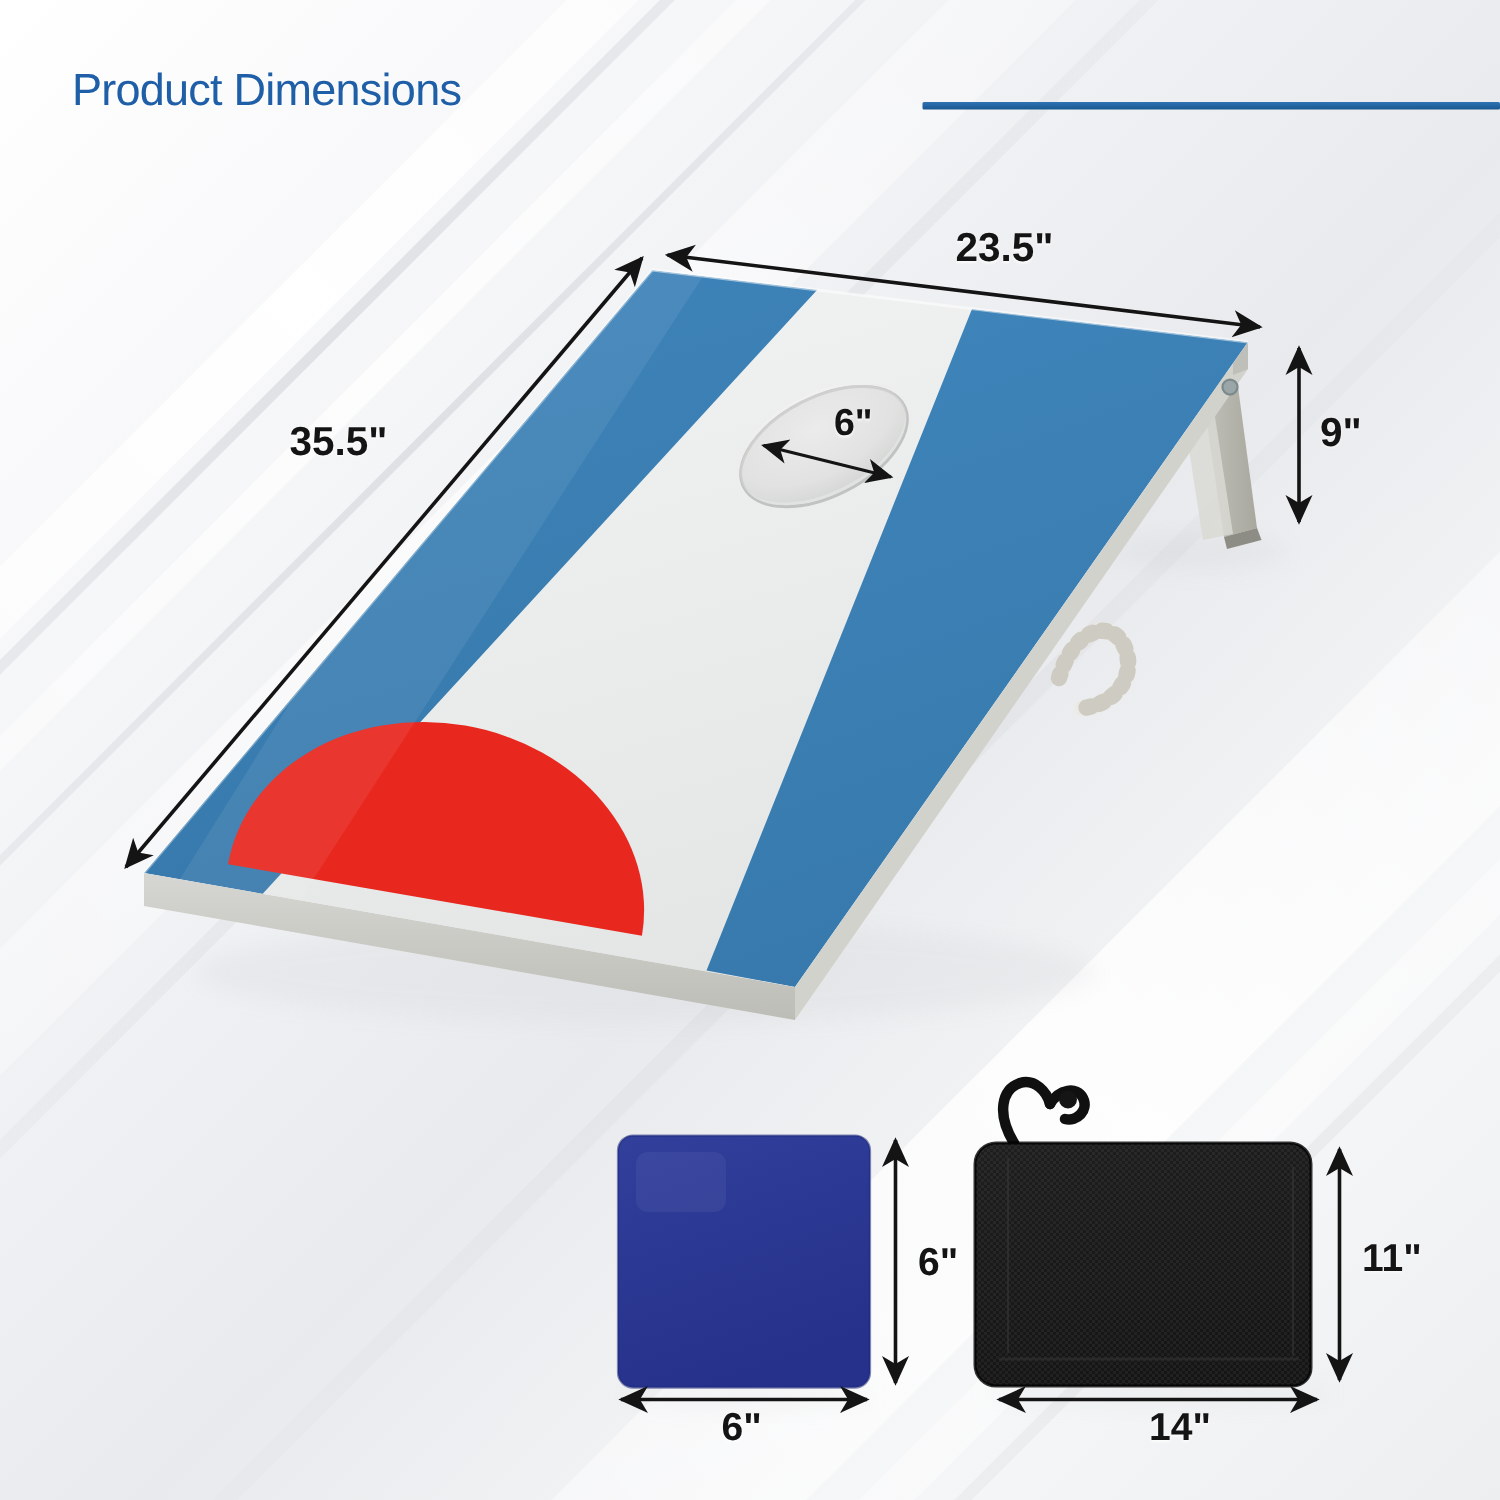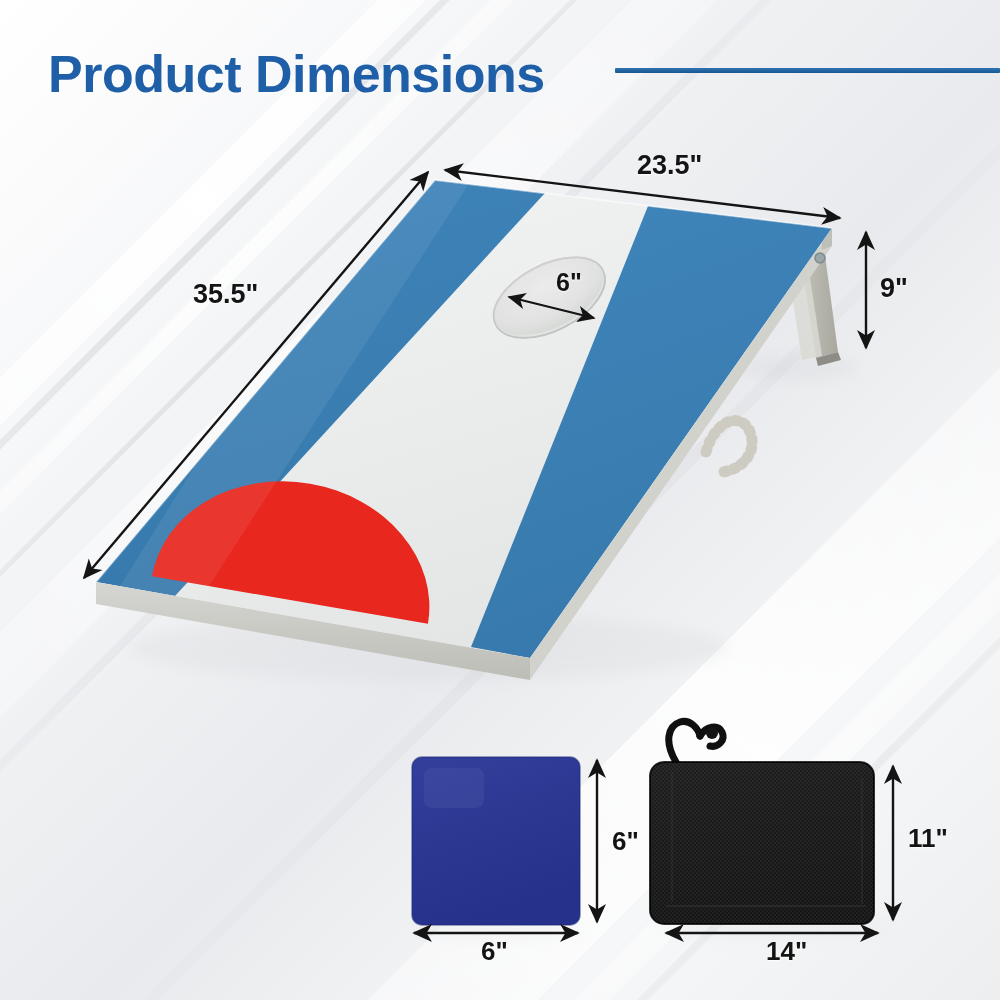--- a/index.html
+++ b/index.html
@@ -15,21 +15,21 @@
     position:absolute;inset:0;
     background:
       linear-gradient(135deg,#ffffff 0%,#f4f5f7 28%,#e9eaed 55%,#f6f7f8 78%,#eceef0 100%);
   }
   .bg-streaks{position:absolute;inset:0;}
   .bg-streaks svg{display:block;}
 
   
   .title{
     position:absolute;left:48px;top:44px;
-    font-size:52px;font-weight:bold;letter-spacing:-0.5px;
+    font-size:30px;font-weight:normal;letter-spacing:-0.5px;
     color:#1f5fa8;white-space:nowrap;
     text-shadow:0 1px 1px rgba(255,255,255,.65);
   }
   .title-rule{
     position:absolute;left:615px;top:68px;width:385px;height:5px;
     background:linear-gradient(180deg,#2f73b6 0%,#18578f 100%);
     border-radius:1px;
   }
 
   

